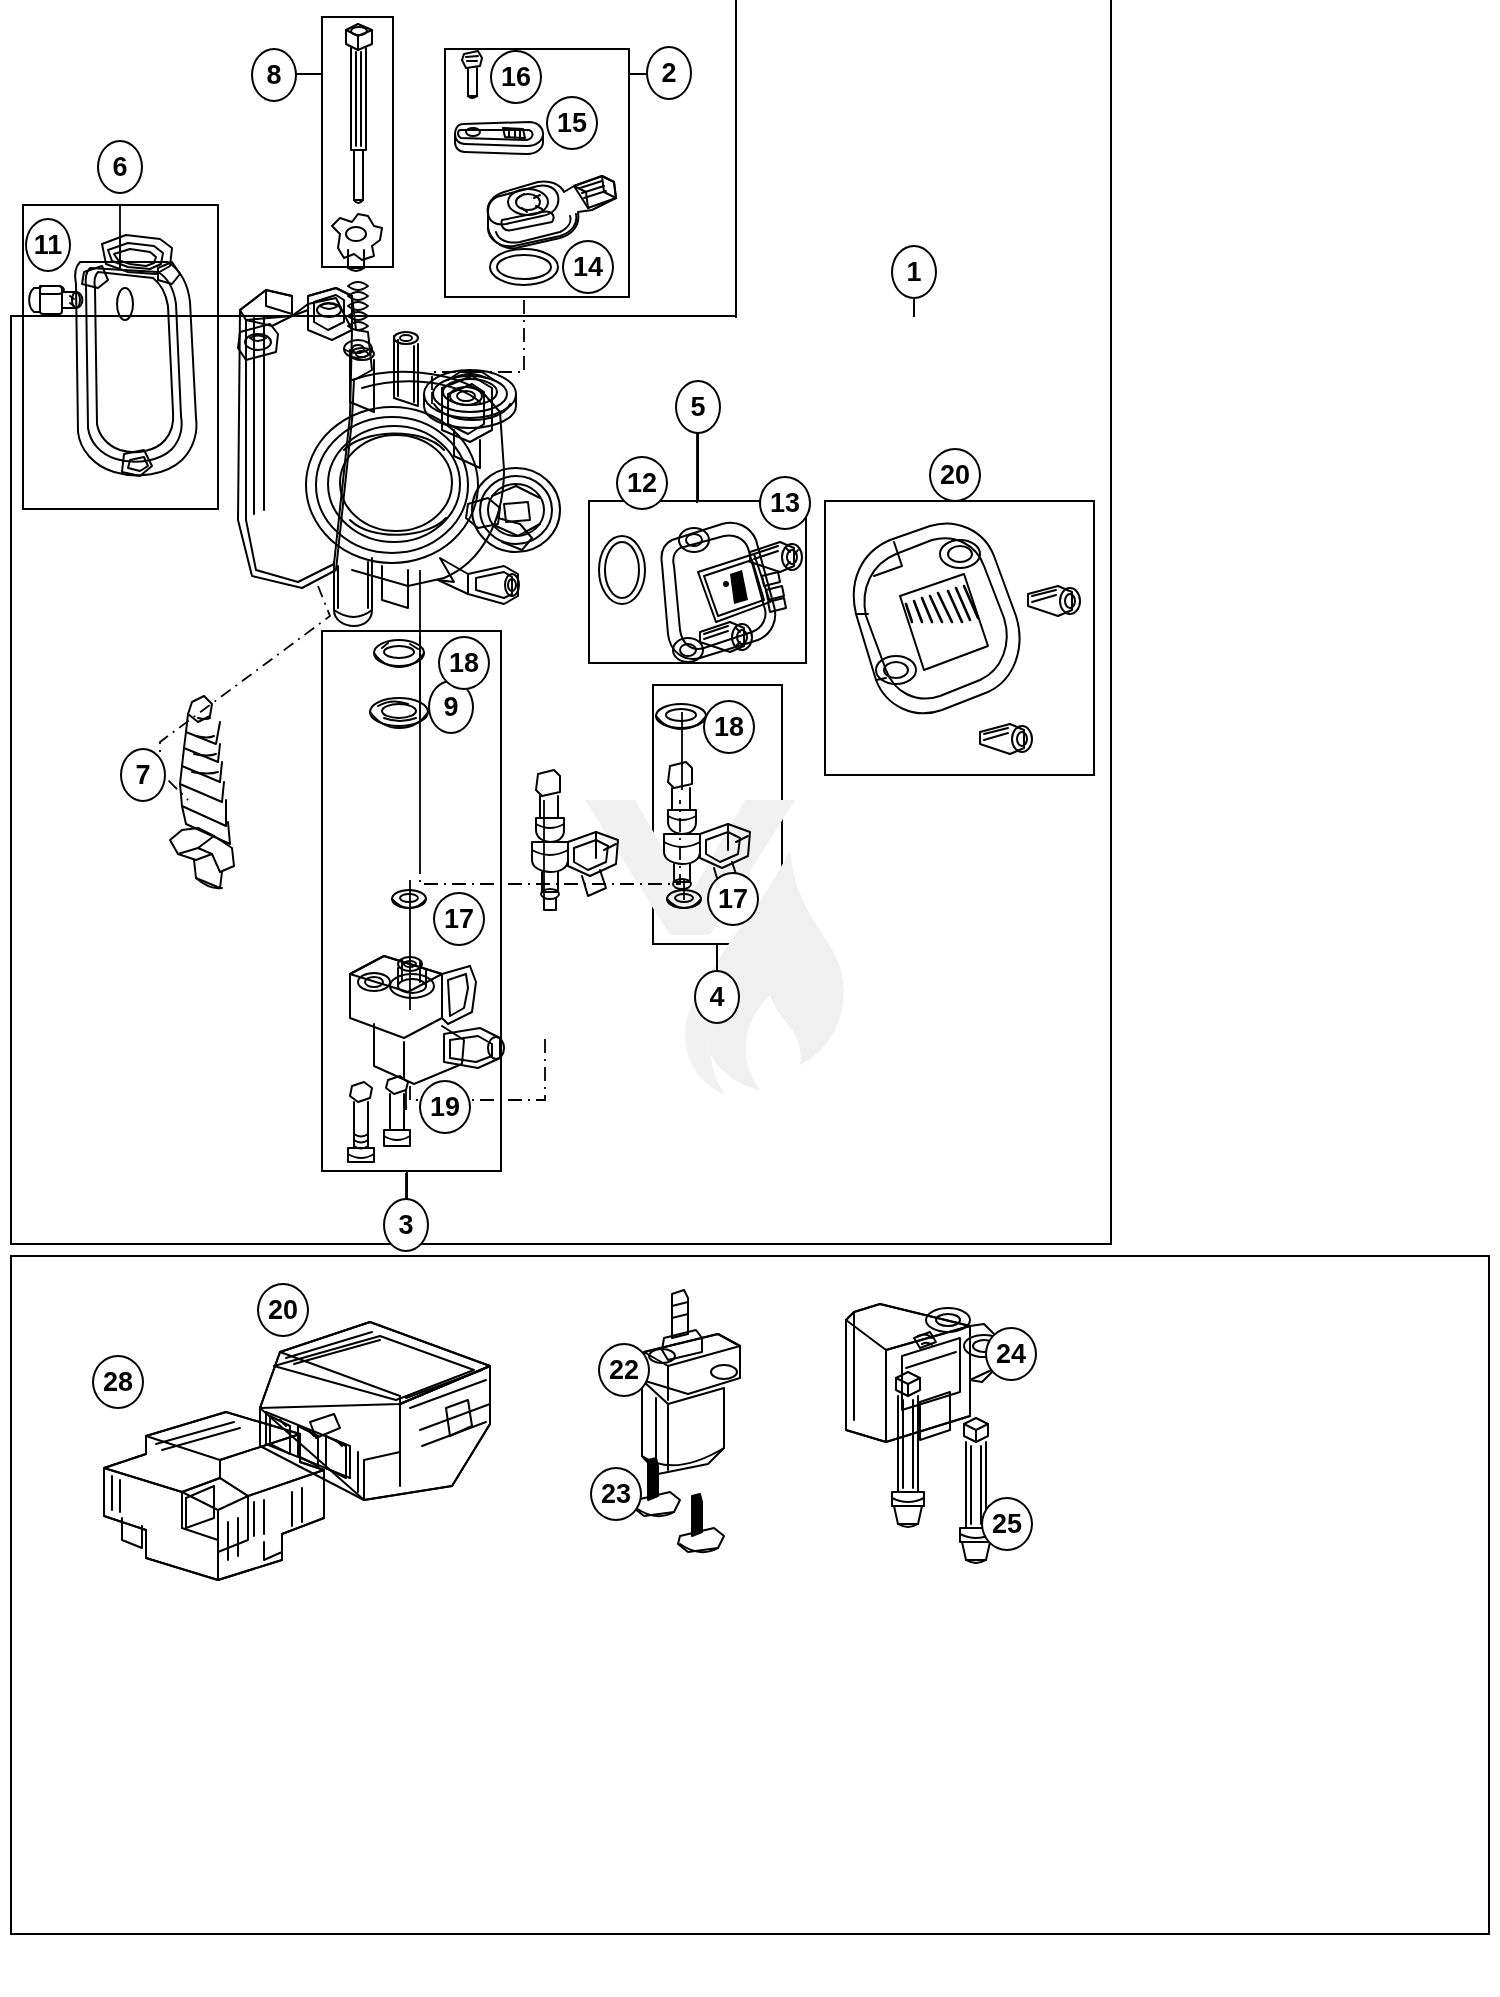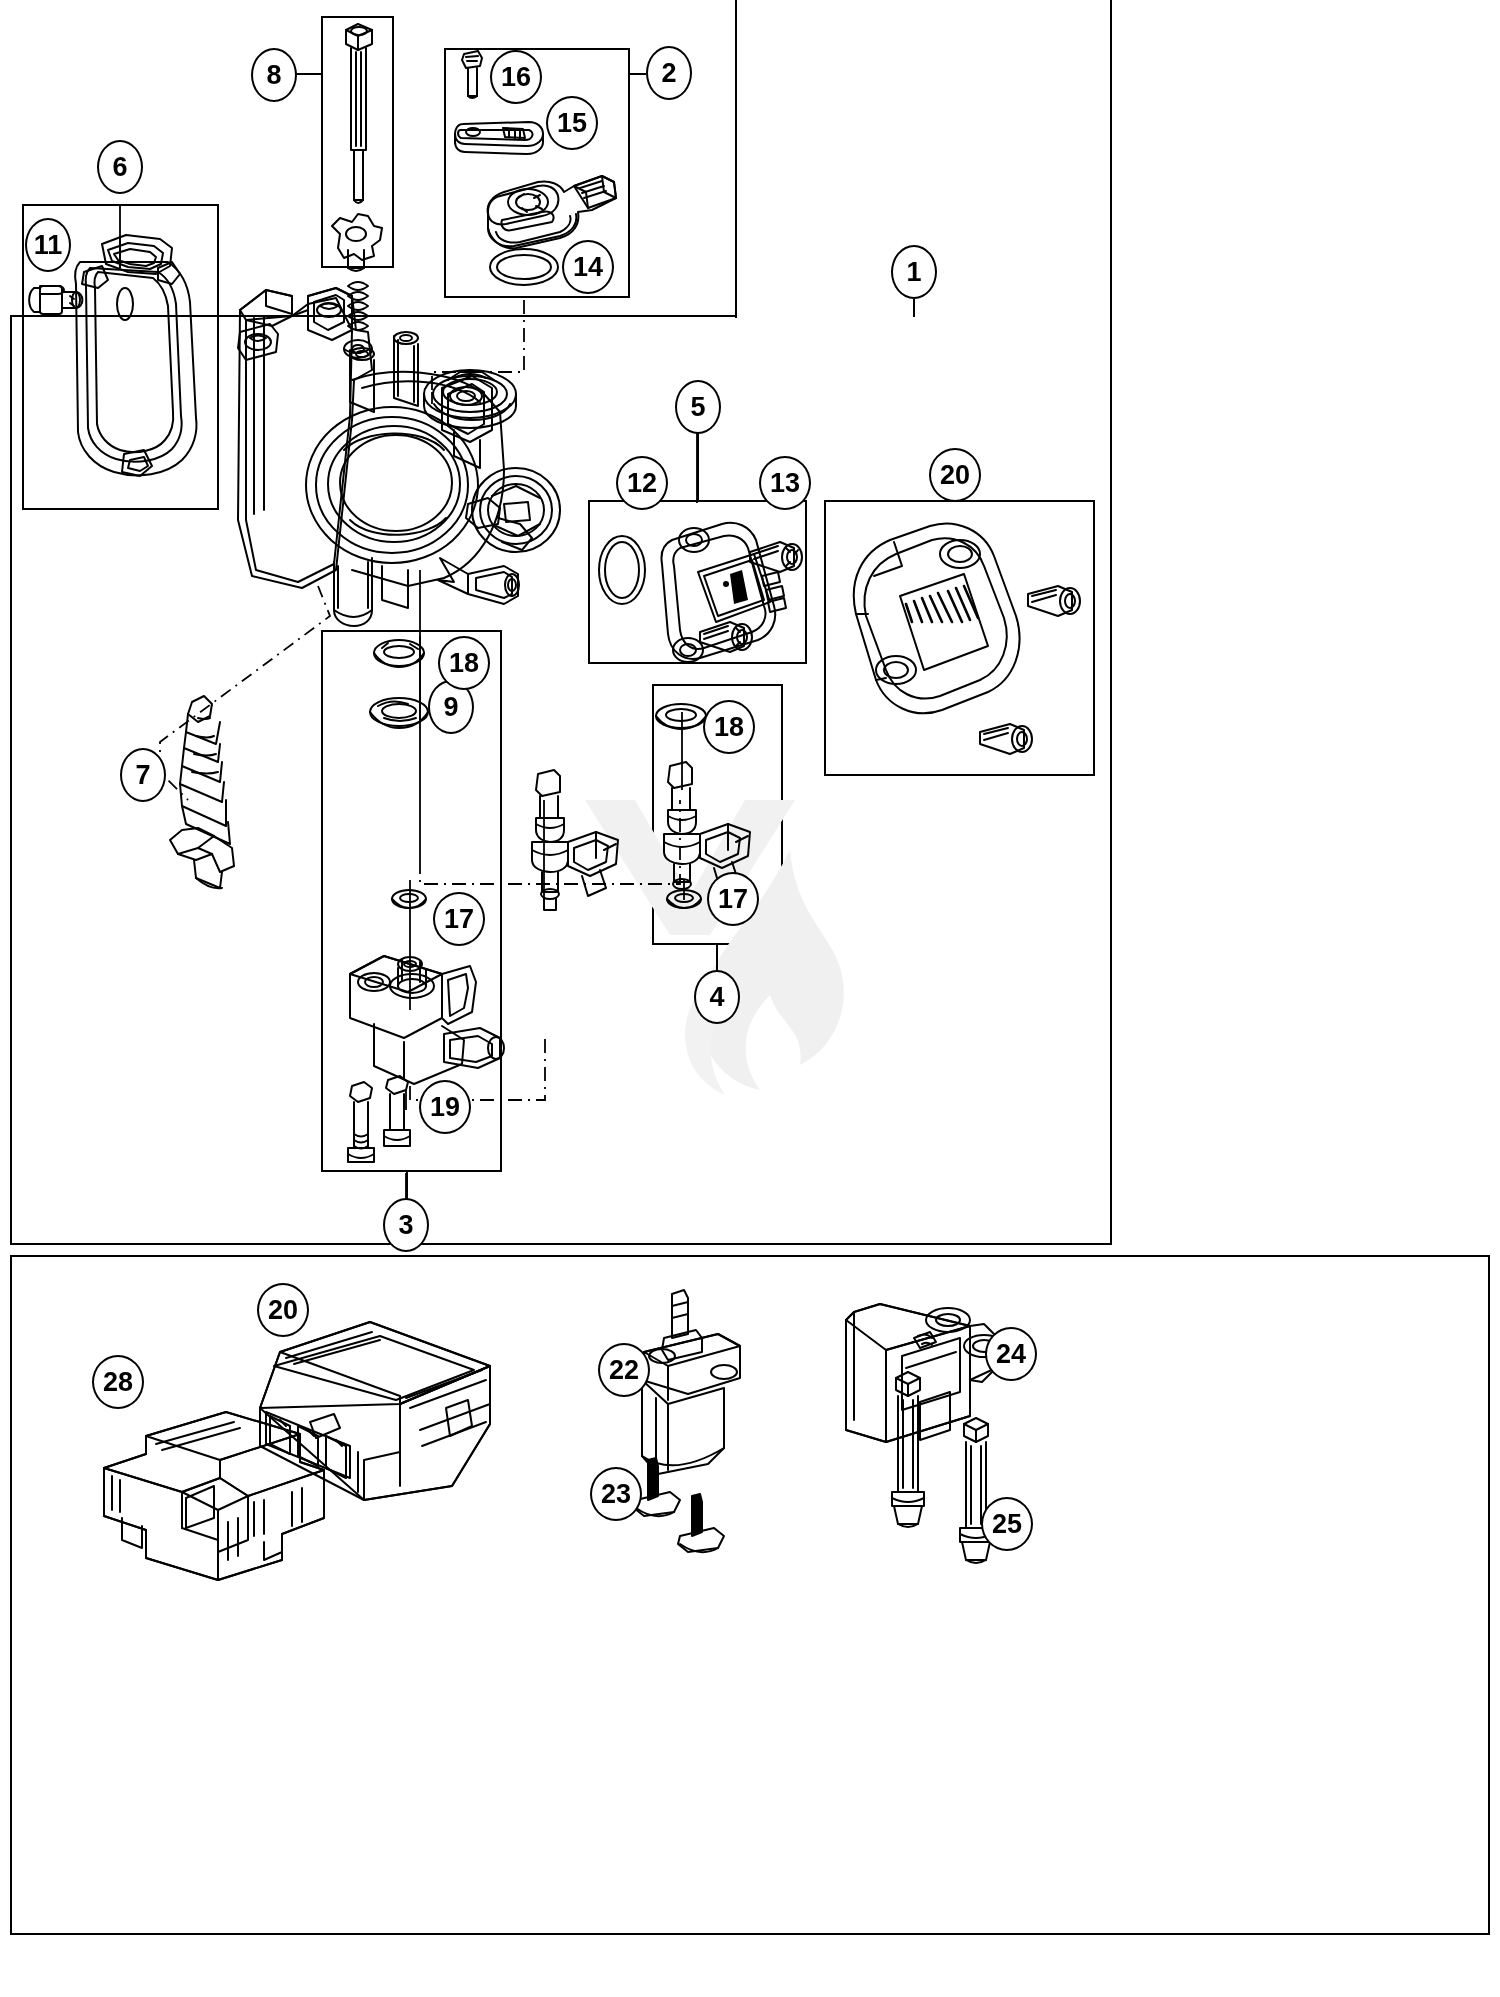--- a/index.html
+++ b/index.html
@@ -694,21 +694,21 @@
   <div class="callout" style="left:646px;top:46px;">2</div>
   <div class="callout" style="left:383px;top:1198px;">3</div>
   <div class="callout" style="left:694px;top:970px;">4</div>
   <div class="callout" style="left:675px;top:380px;">5</div>
   <div class="callout" style="left:97px;top:140px;">6</div>
   <div class="callout" style="left:120px;top:748px;">7</div>
   <div class="callout" style="left:251px;top:48px;">8</div>
   <div class="callout" style="left:428px;top:680px;">9</div>
   <div class="callout" style="left:25px;top:218px;">11</div>
   <div class="callout wide" style="left:616px;top:456px;">12</div>
-  <div class="callout wide" style="left:759px;top:456px;">13</div>
+  <div class="callout wide" style="left:759px;top:476px;">13</div>
   <div class="callout wide" style="left:562px;top:240px;">14</div>
   <div class="callout wide" style="left:546px;top:96px;text-align:right;">15</div>
   <div class="callout wide" style="left:490px;top:50px;">16</div>
   <div class="callout wide" style="left:433px;top:892px;">17</div>
   <div class="callout wide" style="left:707px;top:872px;">17</div>
   <div class="callout wide" style="left:438px;top:636px;">18</div>
   <div class="callout wide" style="left:703px;top:700px;">18</div>
   <div class="callout wide" style="left:419px;top:1080px;">19</div>
   <div class="callout wide" style="left:929px;top:448px;">20</div>
   <div class="callout wide" style="left:598px;top:1343px;">22</div>

